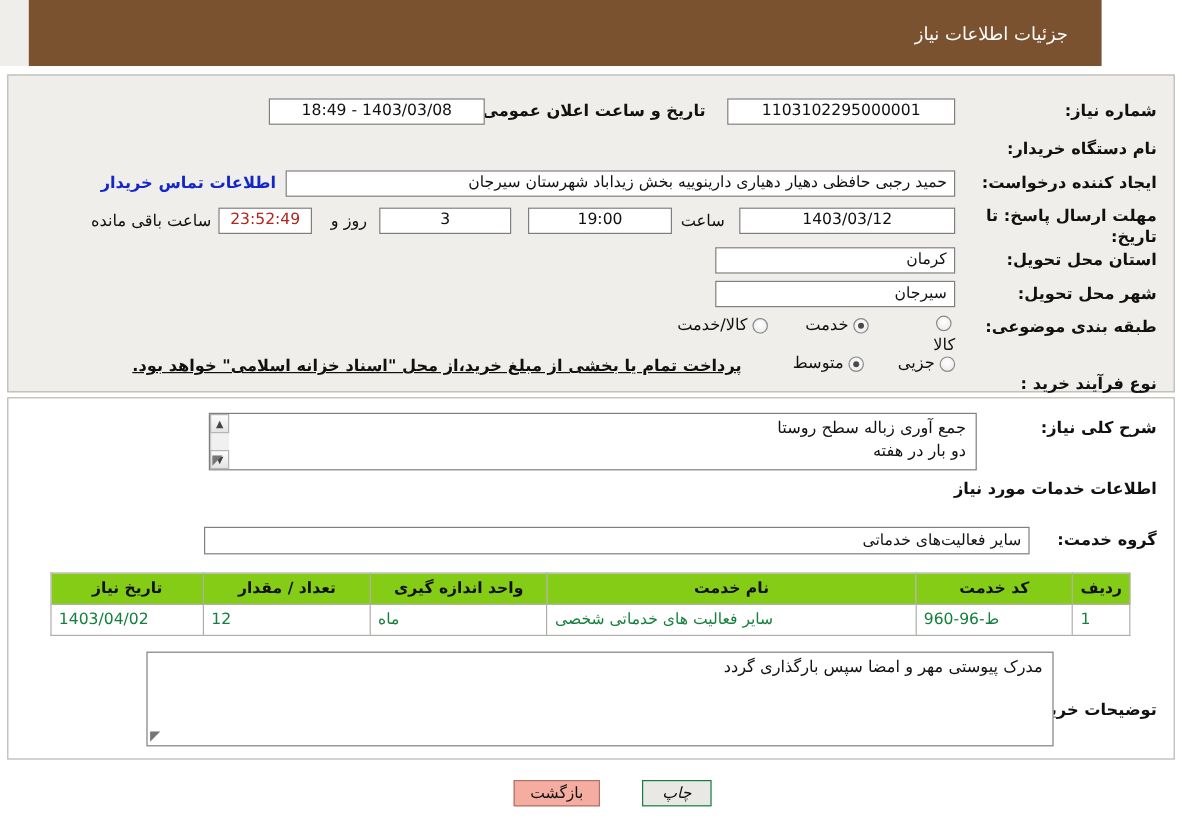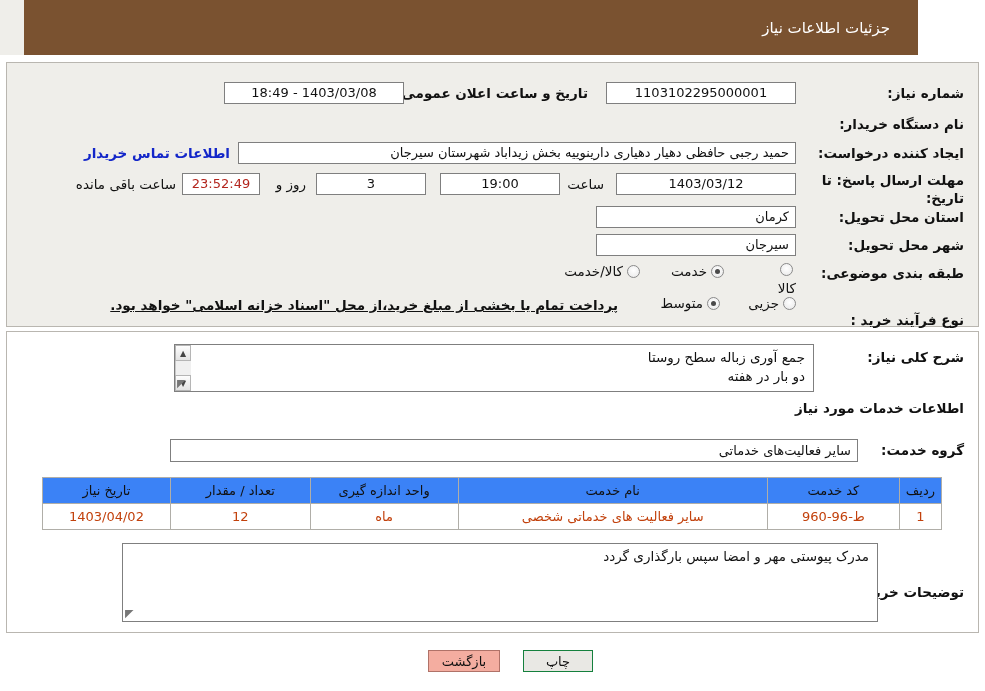--- a/index.html
+++ b/index.html
@@ -157,34 +157,34 @@
   }
 
   
   table.grid {
     position: absolute;
     border-collapse: collapse;
     font-size: 13px;
     background: #ffffff;
   }
   table.grid th {
-    background: #3b82f6;
+    background: #84cc16;
     border: 1px solid #b0aea8;
-    font-weight: normal;
+    font-weight: bold;
     color: #111;
     height: 26px;
     padding: 4px 6px;
     white-space: nowrap;
   }
   table.grid td {
     border: 1px solid #b0aea8;
     height: 26px;
     padding: 0 6px;
-    text-align: center;
-    color: #c2410c;
+    text-align: left;
+    color: #15803d;
     background: #ffffff;
     white-space: nowrap;
   }
 
   .btn {
     position: absolute;
     height: 22px;
     border: 1px solid #15803d;
     background: #e9e8e4;
     font-size: 13px;
@@ -311,16 +311,16 @@
     </table>
 
     <div class="lbl" style="right:14px; top:252px;">توضیحات خریدار:</div>
 
     <div class="textbox" style="right:100px; top:211px; width:756px; height:79px;">
       <div>مدرک پیوستی مهر و امضا سپس بارگذاری گردد</div>
       <div class="resize-grip">◥</div>
     </div>
   </div>
 
-  <div class="btn" style="right:392px; top:650px; width:70px;">چاپ</div>
+  <div class="btn" style="right:392px; top:650px; width:58px;font-style:italic;">چاپ</div>
   <div class="btn back" style="right:485px; top:650px; width:72px;">بازگشت</div>
 
 </div>
 
 </body></html>

